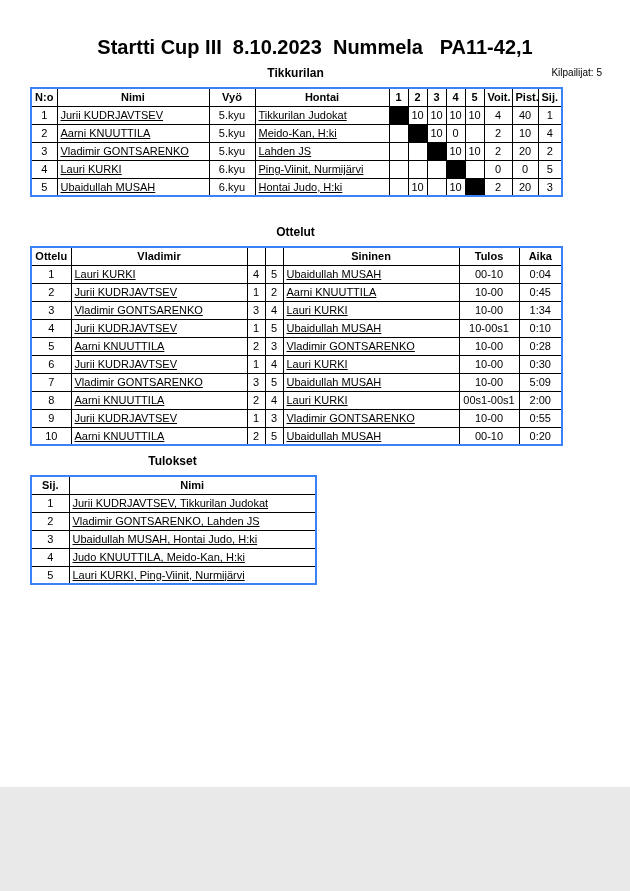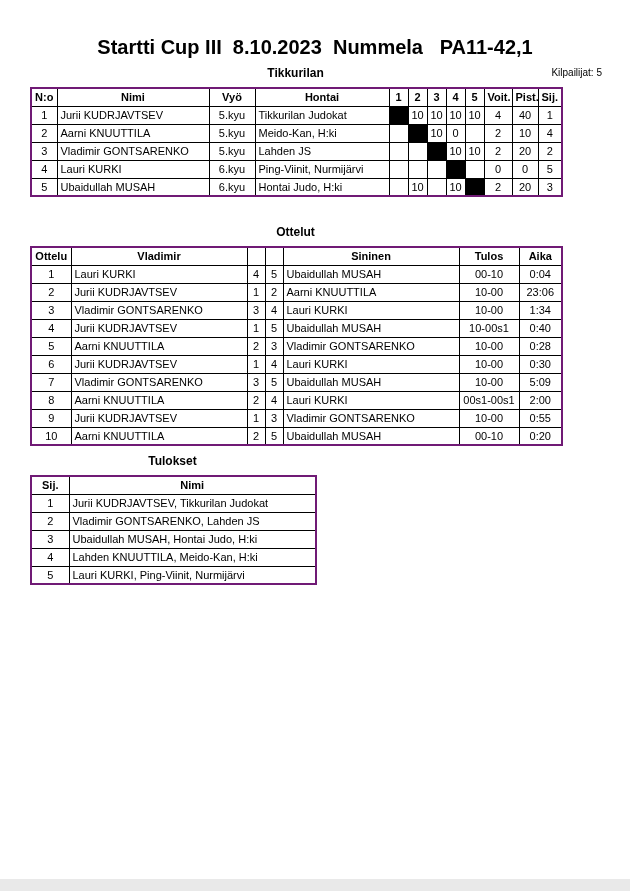--- a/index.html
+++ b/index.html
@@ -4,21 +4,21 @@
 <style>
   * { margin: 0; padding: 0; box-sizing: border-box; }
   html, body { background: #e9e9e9; }
   body {
     width: 630px; height: 891px;
     font-family: "Liberation Sans", sans-serif;
     color: #000;
   }
   .page {
     position: relative;
-    width: 630px; height: 879px;
+    width: 630px; height: 787px;
     background: #ffffff;
     overflow: hidden;
   }
   .title {
     padding-top: 36px;
     text-align: center;
     font-size: 20px;
     font-weight: bold;
     white-space: pre;
   }
@@ -35,34 +35,34 @@
   .heading-ottelut    { margin-top: 28px; }
   .heading-tulokset   { margin-top: 8px; width: 285px; }
   .count-label {
     position: absolute;
     top: 67px; right: 28px;
     font-size: 10px;
   }
   table {
     border-collapse: collapse;
     table-layout: fixed;
-    border: 2px solid #701a75;
+    border: 2px solid #3b82f6;
     background: #fff;
     margin-top: 7px;
   }
   th, td {
     border: 1px solid #000;
     font-size: 11px;
     height: 18px;
     padding: 0 3px;
     overflow: hidden;
     white-space: nowrap;
   }
   th { font-weight: bold; text-align: center; }
-  td.a-l { text-align: left; }
+  td.a-l { text-align: left; text-decoration: underline; }
   td.a-c { text-align: center; }
   td.black-cell { background: #000; }
 </style>
 </head>
 <body>
 
 <div class="page">
 
   <div class="title">Startti Cup III  8.10.2023  Nummela   PA11-42,1</div>
 
@@ -210,39 +210,39 @@
             <td class="a-c">00-10</td>
             <td class="a-c">0:04</td>
           </tr>
           <tr>
             <td class="a-c">2</td>
             <td class="a-l">Jurii KUDRJAVTSEV</td>
             <td class="a-c">1</td>
             <td class="a-c">2</td>
             <td class="a-l">Aarni KNUUTTILA</td>
             <td class="a-c">10-00</td>
-            <td class="a-c">23:06</td>
+            <td class="a-c">0:45</td>
           </tr>
           <tr>
             <td class="a-c">3</td>
             <td class="a-l">Vladimir GONTSARENKO</td>
             <td class="a-c">3</td>
             <td class="a-c">4</td>
             <td class="a-l">Lauri KURKI</td>
             <td class="a-c">10-00</td>
             <td class="a-c">1:34</td>
           </tr>
           <tr>
             <td class="a-c">4</td>
             <td class="a-l">Jurii KUDRJAVTSEV</td>
             <td class="a-c">1</td>
             <td class="a-c">5</td>
             <td class="a-l">Ubaidullah MUSAH</td>
             <td class="a-c">10-00s1</td>
-            <td class="a-c">0:40</td>
+            <td class="a-c">0:10</td>
           </tr>
           <tr>
             <td class="a-c">5</td>
             <td class="a-l">Aarni KNUUTTILA</td>
             <td class="a-c">2</td>
             <td class="a-c">3</td>
             <td class="a-l">Vladimir GONTSARENKO</td>
             <td class="a-c">10-00</td>
             <td class="a-c">0:28</td>
           </tr>
@@ -315,21 +315,21 @@
           <tr>
             <td class="a-c">2</td>
             <td class="a-l">Vladimir GONTSARENKO, Lahden JS</td>
           </tr>
           <tr>
             <td class="a-c">3</td>
             <td class="a-l">Ubaidullah MUSAH, Hontai Judo, H:ki</td>
           </tr>
           <tr>
             <td class="a-c">4</td>
-            <td class="a-l">Lahden KNUUTTILA, Meido-Kan, H:ki</td>
+            <td class="a-l">Judo KNUUTTILA, Meido-Kan, H:ki</td>
           </tr>
           <tr>
             <td class="a-c">5</td>
             <td class="a-l">Lauri KURKI, Ping-Viinit, Nurmijärvi</td>
           </tr>
         </tbody>
       </table>
 
   </div>
 </div>

